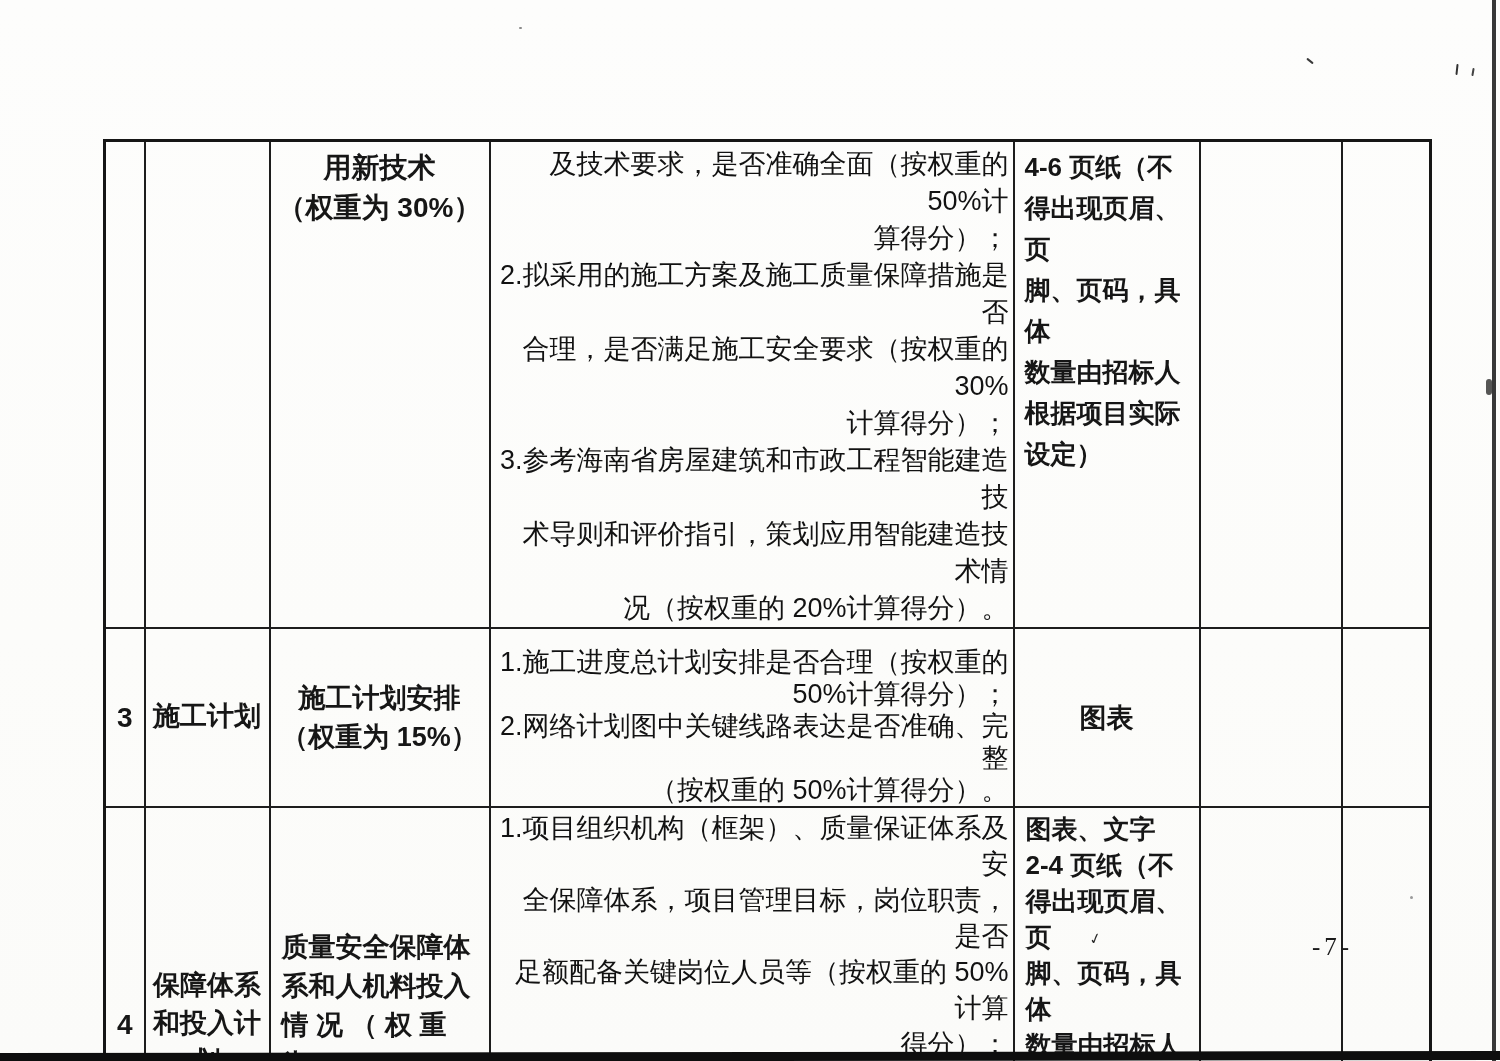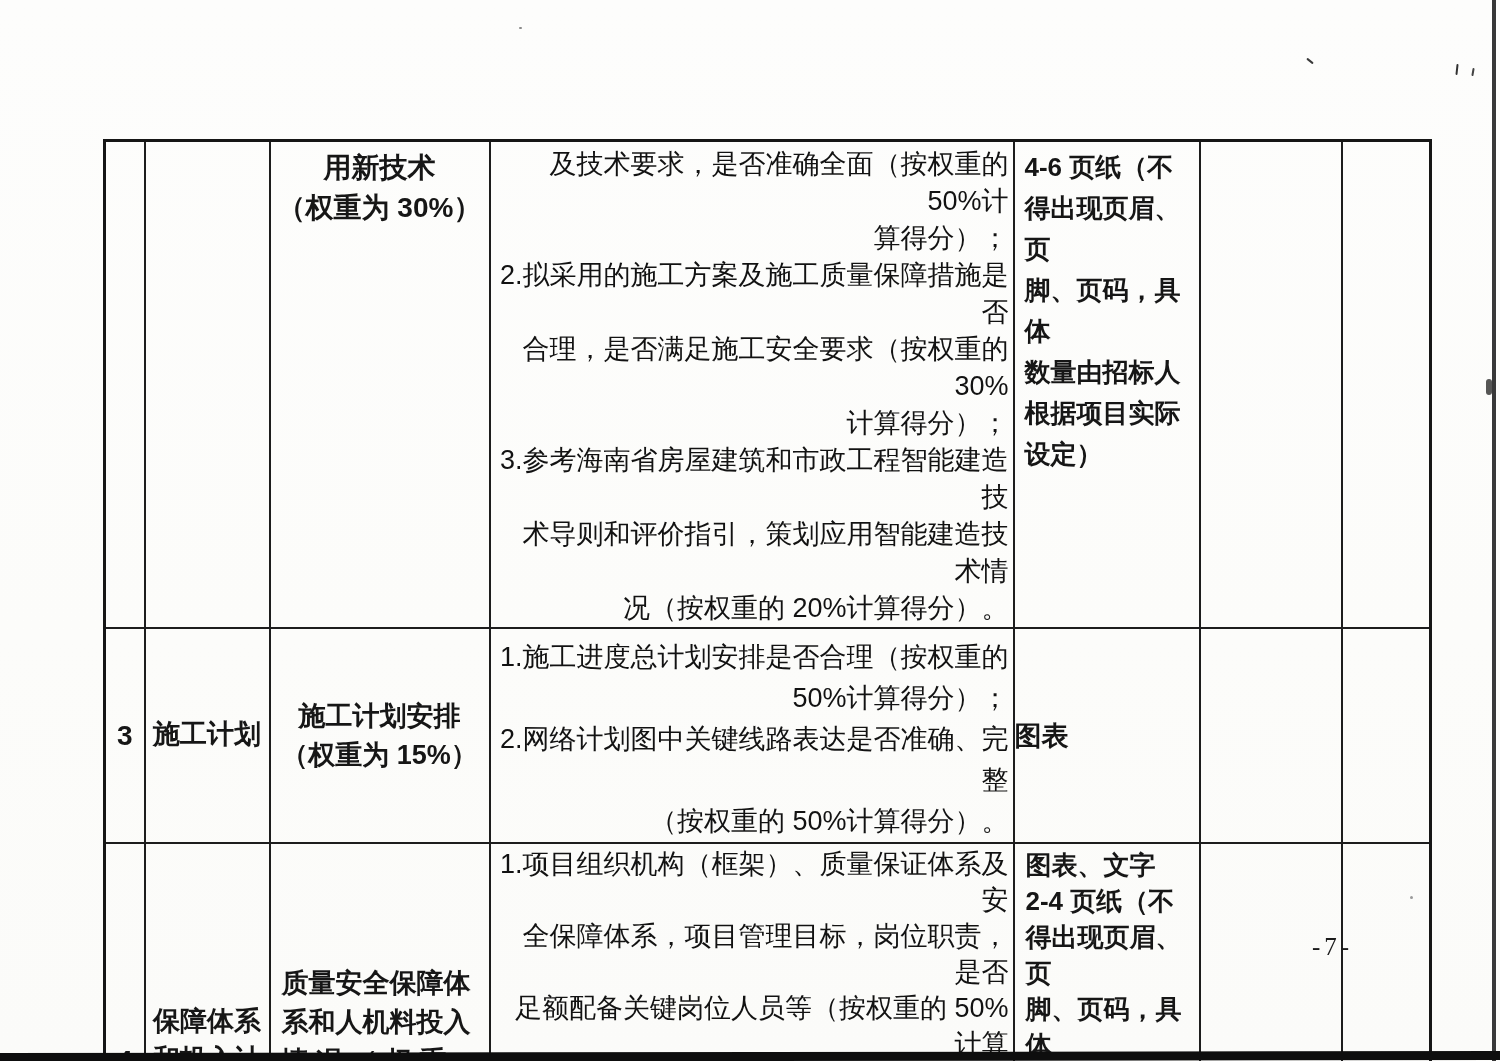--- a/index.html
+++ b/index.html
@@ -41,25 +41,25 @@
   .criteria .cell-text{
     text-align:right;font-size:27px;line-height:37px;
     padding:4px 4px 0 9px;color:#121212;
   }
   .r1 .format .cell-text{
     font-weight:bold;font-size:26px;line-height:41px;
     padding:5px 2px 0 10px;text-align:left;
   }
   
   tr.r2{height:145px;}
-  .r2 .criteria .cell-text{line-height:41px;padding-top:8px;}
+  .r2 .criteria .cell-text{line-height:32px;padding-top:17px;}
   .num{font-weight:bold;font-size:28px;text-align:center;}
   .cat .cell-text{font-weight:bold;font-size:27px;line-height:38px;text-align:center;font-family:Liberation Mono, monospace;}
   .r2 .item .cell-text{font-weight:bold;font-size:27px;line-height:39px;text-align:center;}
-  .fmt-center{font-weight:bold;font-size:27px;}
+  .fmt-center{font-weight:bold;font-size:27px;text-align:center;}
   
   tr.r3{height:252px;}
   .r3 .item .cell-text{
     font-weight:bold;font-size:27px;line-height:39px;
     text-align:left;padding:0 8px 0 11px;
   }
   .r3 .criteria{vertical-align:top;}
   .r3 .criteria .cell-text{line-height:36px;padding-top:2px;}
   .r3 .format{vertical-align:top;}
   .r3 .format .cell-text{

